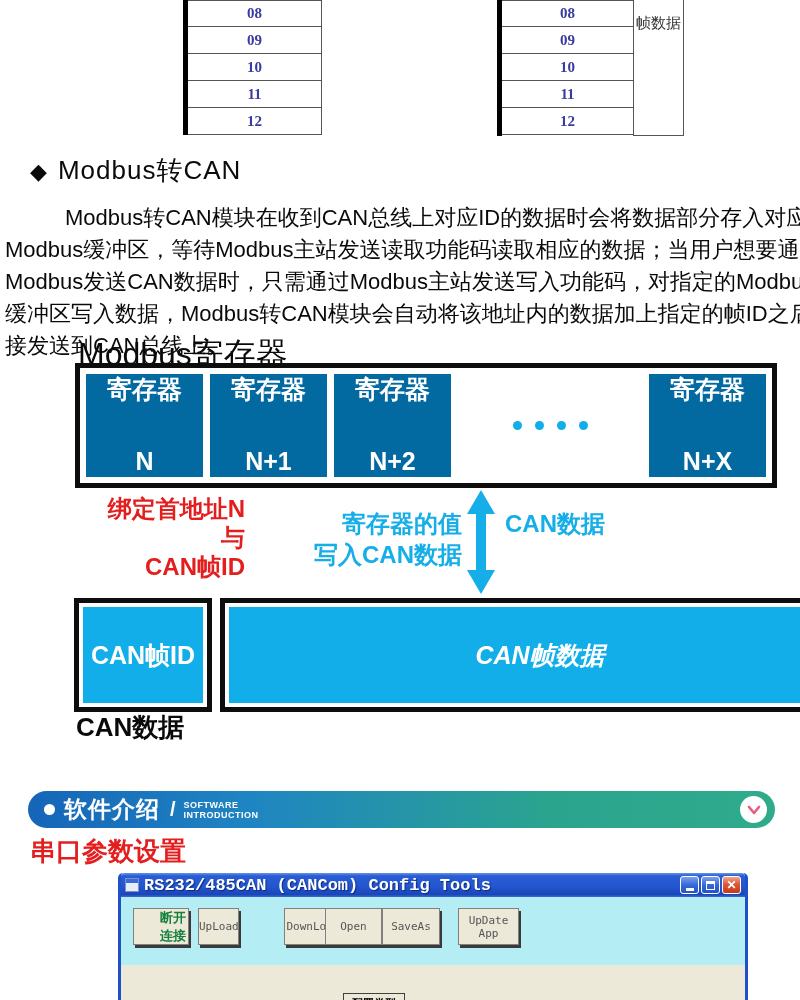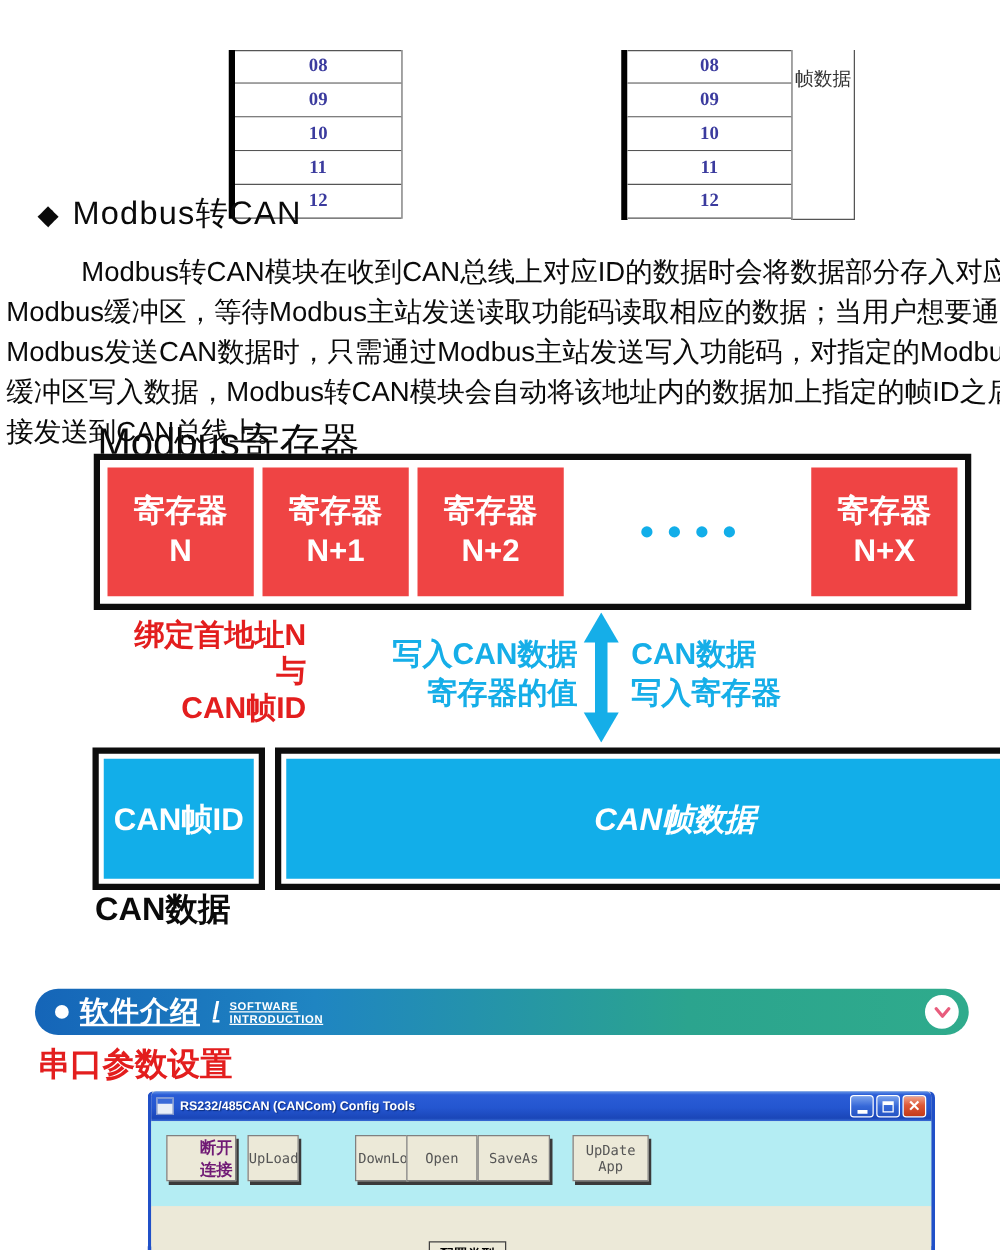--- a/index.html
+++ b/index.html
@@ -1,20 +1,20 @@
 <!DOCTYPE html>
 <html><head>
 <meta charset="utf-8">
 <style>
   * { margin:0; padding:0; box-sizing:border-box; }
   html,body { width:800px; height:1000px; background:#fff; overflow:hidden; }
   body { position:relative; font-family:"Liberation Sans", sans-serif; color:#111; }
 
   
-  .mtable { position:absolute; top:0; border-left:5px solid #000;margin-top:40px; }
+  .mtable { position:absolute; top:0; border-left:5px solid #000; }
   .mtable .rows { width:134px; border-right:1px solid #555; }
   .mtable .row { height:27px; border-bottom:1px solid #555; display:flex; align-items:center; justify-content:center;
                  font-family:"Liberation Serif", serif; font-size:15px; font-weight:bold; color:#3b3b9e; background:#fff; }
   .mtable .row:first-child { border-top:1px solid #555; }
   #table-left { left:183px; }
   #table-right { left:497px; display:flex; }
   #table-right .rows { width:132px; }
   .side-cell { width:50px; height:136px; border-right:1px solid #555; border-bottom:1px solid #555;
                font-family:"Liberation Serif", serif; font-size:15px; color:#333; text-align:center; padding-top:14px; }
 
@@ -22,22 +22,22 @@
   .h-modbus { position:absolute; left:30px; top:153px; font-size:26px; color:#0a0a0a; letter-spacing:1px; }
   .h-modbus .diamond { font-size:22px; margin-right:10px; }
   .para { position:absolute; left:5px; top:202px; width:900px; }
   .para .pline { white-space:nowrap; font-size:22px; line-height:32px; color:#0a0a0a; }
   .para .pline.indent { padding-left:60px; }
 
   
   .reg-title { position:absolute; left:78px; top:333px; font-size:32px; font-weight:normal; color:#0a0a0a; }
   .reg-box { position:absolute; left:75px; top:363px; width:702px; height:125px; border:5px solid #0d0d0d;
              background:#fff; display:flex; align-items:stretch; padding:6px; gap:7px; }
-  .reg-cell { width:117px; background:#ef4444; color:#fff; font-weight:bold; font-size:25px; line-height:1.25;
-              display:flex; flex-direction:column; align-items:center; justify-content:center; text-align:center; }
+  .reg-cell { width:117px; background:#0369a1; color:#fff; font-weight:bold; font-size:25px; line-height:1.25;
+              display:flex; flex-direction:column; align-items:center; justify-content:space-between; text-align:center; }
   .reg-dots { flex:1; display:flex; align-items:center; justify-content:center; gap:13px; }
   .reg-dots i { width:9px; height:9px; border-radius:50%; background:#12aee9; }
 
   
   .note-red { position:absolute; left:35px; top:494px; width:210px; text-align:right;
               color:#e31e1e; font-weight:bold; font-size:24px; line-height:29px; }
   .note-cyan { position:absolute; color:#15aee8; font-weight:bold; font-size:24px; line-height:31px; }
   #note-left { left:278px; top:508px; width:184px; text-align:right; }
   #note-right { left:505px; top:508px; width:180px; text-align:left; }
   .v-arrow { position:absolute; left:465px; top:490px; }
@@ -46,53 +46,53 @@
   .can-box { position:absolute; top:598px; height:114px; border:5px solid #0d0d0d; background:#fff; padding:4px; }
   #can-id-box { left:74px; width:138px; }
   #can-data-box { left:220px; width:640px;font-style:italic; }
   .can-fill { width:100%; height:100%; background:#12aee9; color:#fff; font-weight:bold; font-size:25px;
               display:flex; align-items:center; justify-content:center; }
   .can-label { position:absolute; left:76px; top:710px; font-size:26px; font-weight:bold; color:#0a0a0a; }
 
   
   .banner { position:absolute; left:28px; top:791px; width:747px; height:37px; border-radius:19px;
             background:linear-gradient(90deg,#1565b8 0%, #1f85c2 30%, #2ba48e 70%, #2fab8c 100%);
-            display:flex; align-items:center; padding-left:16px; color:#fff;text-decoration:underline; }
+            display:flex; align-items:center; padding-left:16px; color:#fff; }
   .banner .dot { width:11px; height:11px; border-radius:50%; background:#fff; margin-right:9px; }
   .banner .btitle { font-size:23px; font-weight:bold; letter-spacing:1px; }
   .banner .slash { font-size:20px; margin:0 8px 0 10px; font-weight:bold; }
   .banner .bsub { font-size:9px; line-height:10px; letter-spacing:0.5px; font-weight:bold; }
   .banner .chev-circle { position:absolute; right:8px; top:5px; width:27px; height:27px; border-radius:50%;
             background:#fff; display:flex; align-items:center; justify-content:center; cursor:pointer; }
 
   .h-serial { position:absolute; left:30px; top:834px; font-size:26px; font-weight:bold; color:#e31e1e; }
 
   
   .dialog { position:absolute; left:118px; top:873px; width:630px; height:127px;
             border:3px solid #2050c8; border-top:none; border-radius:5px 5px 0 0; background:#ece9d8; }
   .titlebar { height:24px; border-radius:4px 4px 0 0; display:flex; align-items:center; padding:0 4px;
               background:linear-gradient(180deg,#6696e8 0%, #2a5cd6 12%, #2456d0 55%, #1a46b8 90%, #3a6ed8 100%); }
   .app-icon { width:14px; height:14px; margin-right:5px; background:#e8eef8; border:1px solid #7a90c8;
               position:relative; }
   .app-icon::before { content:""; position:absolute; left:0; top:0; right:0; height:4px; background:#3a6ad8; }
-  .title-text { flex:1; color:#fff; font-weight:bold; font-size:10px; font-family:Liberation Sans, sans-serif;
+  .title-text { flex:1; color:#fff; font-weight:bold; font-size:17px; font-family:Liberation Mono, monospace;
                 text-shadow:1px 1px 1px #0a2a7a; white-space:nowrap; overflow:hidden; }
   .winbtns { display:flex; gap:2px; }
   .winbtn { width:19px; height:18px; border:1px solid #fff; border-radius:3px; color:#fff;
             display:flex; align-items:center; justify-content:center; font-size:11px; font-weight:bold;
             background:linear-gradient(180deg,#7aa2ec 0%, #3668d8 50%, #2554c4 100%); cursor:pointer; }
   .winbtn.min span { display:block; width:8px; height:3px; background:#fff; margin-top:9px; }
   .winbtn.max span { display:block; width:9px; height:9px; border:1px solid #fff; border-top:3px solid #fff; }
   .winbtn.close { background:linear-gradient(180deg,#f0a68e 0%, #dd5838 45%, #c43a18 100%); font-size:12px; }
 
   .toolbar { position:relative; height:68px; background:#b4edf3; }
   .tbtn { position:absolute; top:11px; height:37px; background:#ece9d8; border:1px solid #808080;
           box-shadow:2px 3px 0 #3a3a3a; color:#555; font-size:11px;
           font-family:"DejaVu Sans Mono", monospace; cursor:pointer; }
-  .tbtn.primary { font-family:"Liberation Sans", sans-serif; font-weight:bold; color:#701a75; font-size:13px;padding-left:24px; }
+  .tbtn.primary { font-family:"Liberation Sans", sans-serif; font-weight:bold; color:#15803d; font-size:13px;padding-left:24px; }
 
   .dlg-body { position:relative; height:35px; background:#ece9d8; }
   .partial-tab { position:absolute; left:222px; top:28px; height:20px; padding:2px 8px; background:#ece9d8;
                  border:1px solid #404040; font-size:11px; font-weight:bold; color:#000; cursor:pointer;
                  font-family:"Liberation Sans", sans-serif; }
 </style>
 </head>
 <body>
 
 <div class="mtable" id="table-left">
@@ -151,31 +151,30 @@
       <span>N+X</span>
     </div>
   </div>
 
 <div class="note-red" id="note-bind">
     <div>绑定首地址N</div>
     <div>与</div>
     <div>CAN帧ID</div>
   </div>
 <div class="note-cyan" id="note-left">
+    <div>寄存器的值</div>
     <div>写入CAN数据</div>
-    <div>寄存器的值</div>
   </div>
 <svg class="v-arrow" width="32" height="104" viewBox="0 0 32 104">
   <polygon points="16,0 2,24 30,24" fill="#15aee8"></polygon>
   <rect x="11" y="22" width="10" height="60" fill="#15aee8"></rect>
   <polygon points="16,104 2,80 30,80" fill="#15aee8"></polygon>
 </svg>
 <div class="note-cyan" id="note-right">
     <div>CAN数据</div>
-    <div>写入寄存器</div>
   </div>
 
 <div class="can-box" id="can-id-box">
   <div class="can-fill">CAN帧ID</div>
 </div>
 <div class="can-box" id="can-data-box">
   <div class="can-fill">CAN帧数据</div>
 </div>
 <div class="can-label">CAN数据</div>
 

